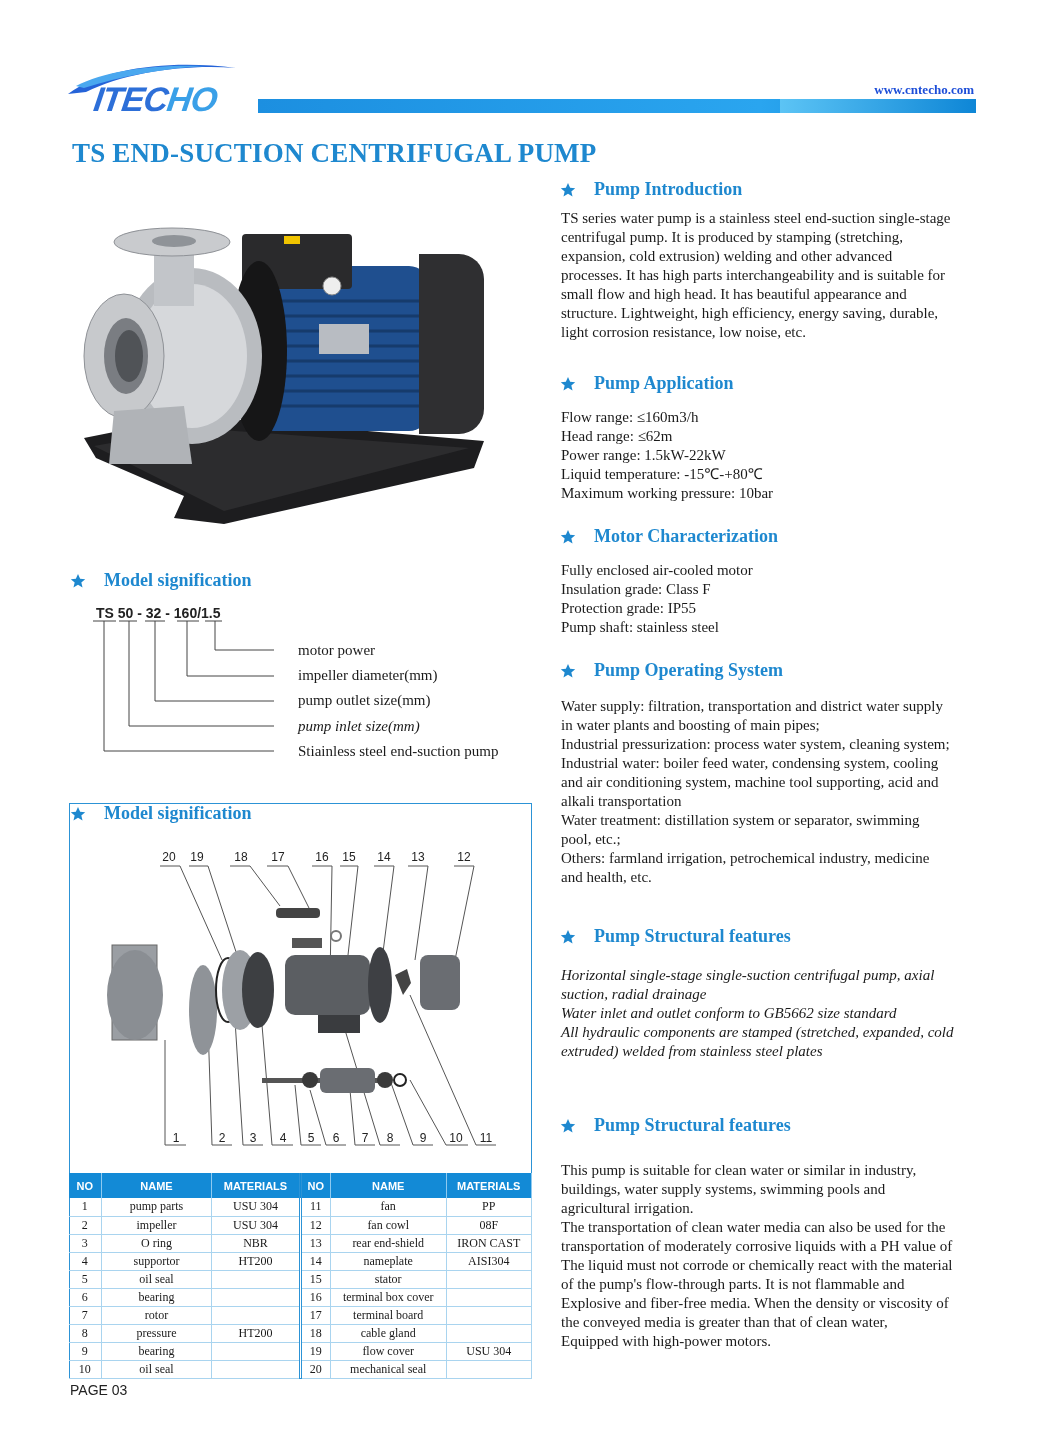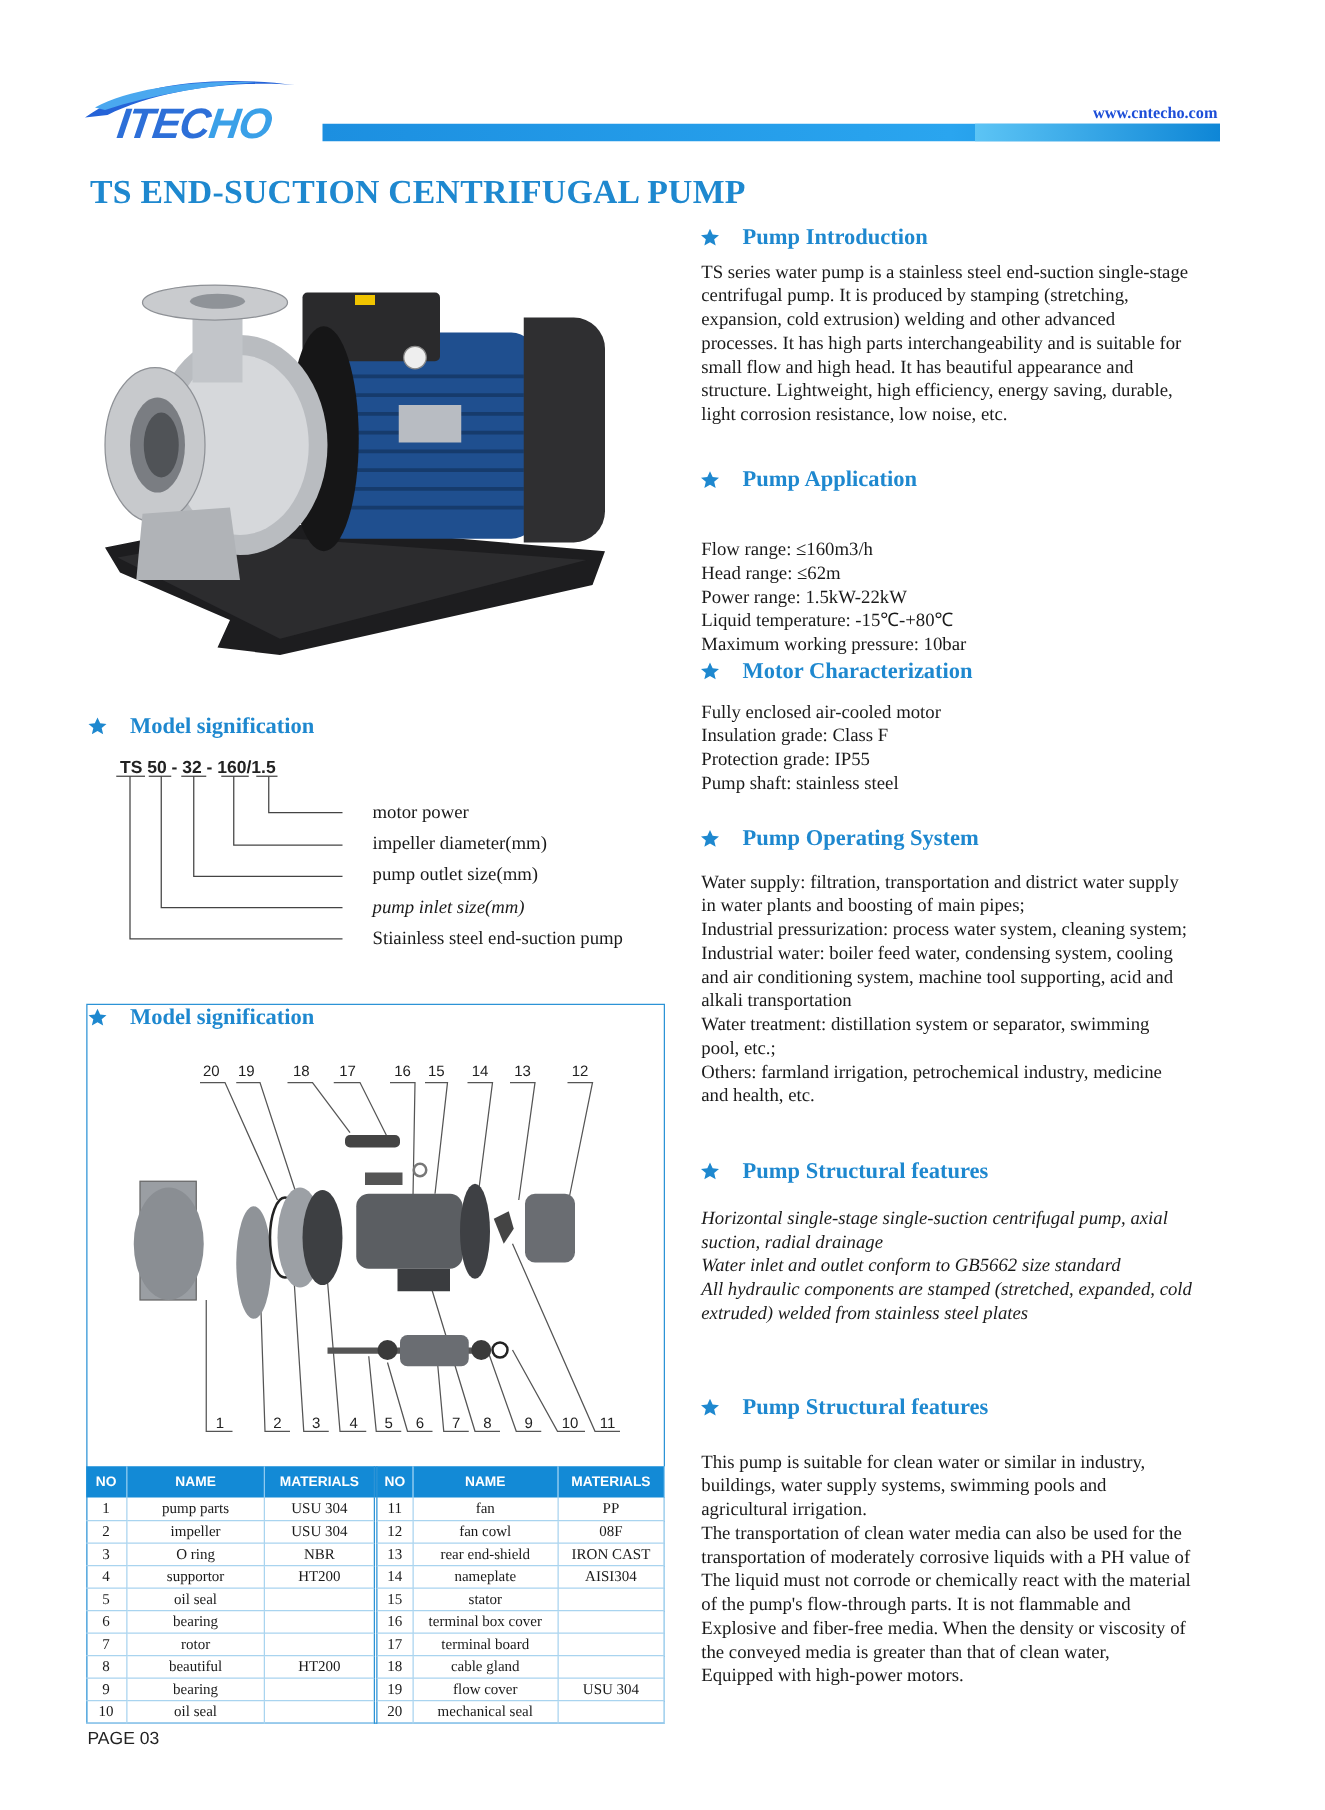--- a/index.html
+++ b/index.html
@@ -273,21 +273,21 @@
     <tr>
       <td class="no">7</td>
         <td>rotor</td>
         <td class="sep"></td>
       <td>17</td>
         <td>terminal board</td>
         <td></td>
     </tr>
     <tr>
       <td class="no">8</td>
-        <td>beautiful</td>
+        <td>pressure</td>
         <td class="sep">HT200</td>
       <td>18</td>
         <td>cable gland</td>
         <td></td>
     </tr>
     <tr>
       <td class="no">9</td>
         <td>bearing</td>
         <td class="sep"></td>
       <td>19</td>
@@ -322,21 +322,21 @@
     <p>structure. Lightweight, high efficiency, energy saving, durable,</p>
     <p>light corrosion resistance, low noise, etc.</p>
 </div>
 
 <div class="sec-head" style="left:560px; top:373px;">
   <svg class="star" viewBox="0 0 24 24">
       <path d="M12 1.5l3.2 7 7.6.7-5.8 5 1.8 7.5L12 17.8 5.2 21.7 7 14.2 1.2 9.2l7.6-.7z" fill="#1e88cf"></path>
     </svg>
   <span>Pump Application</span>
 </div>
-<div class="body-text" style="left:561px; top:408px;margin-top:23px;">
+<div class="body-text" style="left:561px; top:408px;">
   <p>Flow range: ≤160m3/h</p>
     <p>Head range: ≤62m</p>
     <p>Power range: 1.5kW-22kW</p>
     <p>Liquid temperature: -15℃-+80℃</p>
     <p>Maximum working pressure: 10bar</p>
 </div>
 
 <div class="sec-head" style="left:560px; top:526px;">
   <svg class="star" viewBox="0 0 24 24">
       <path d="M12 1.5l3.2 7 7.6.7-5.8 5 1.8 7.5L12 17.8 5.2 21.7 7 14.2 1.2 9.2l7.6-.7z" fill="#1e88cf"></path>

